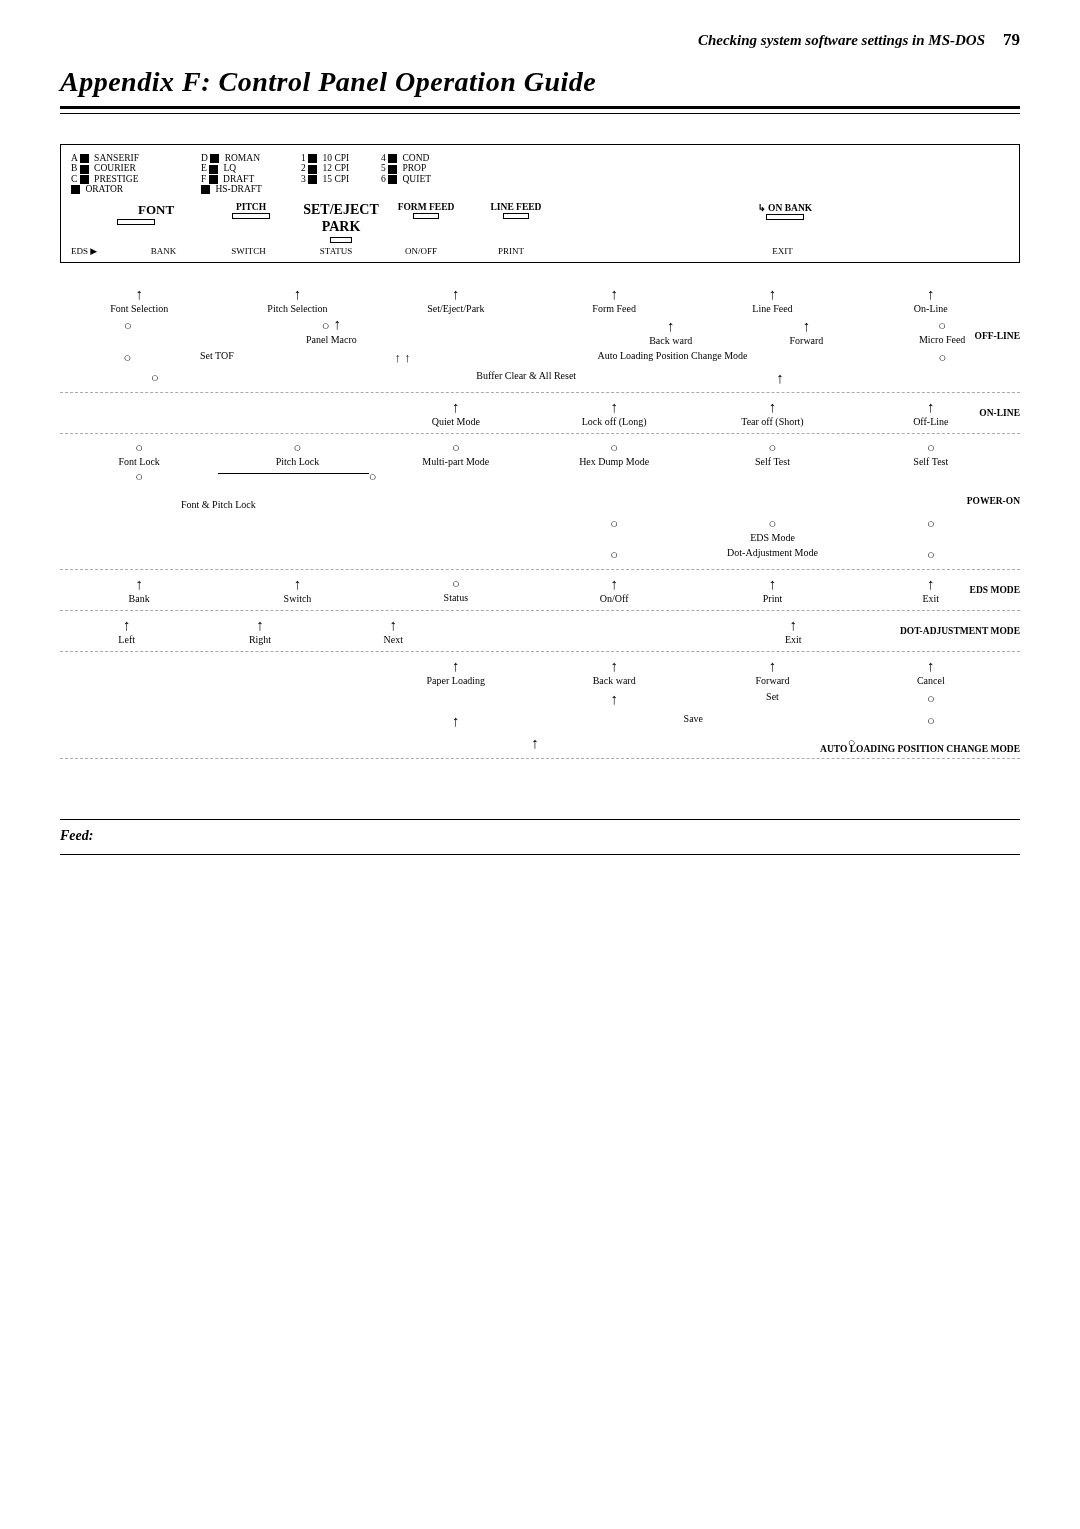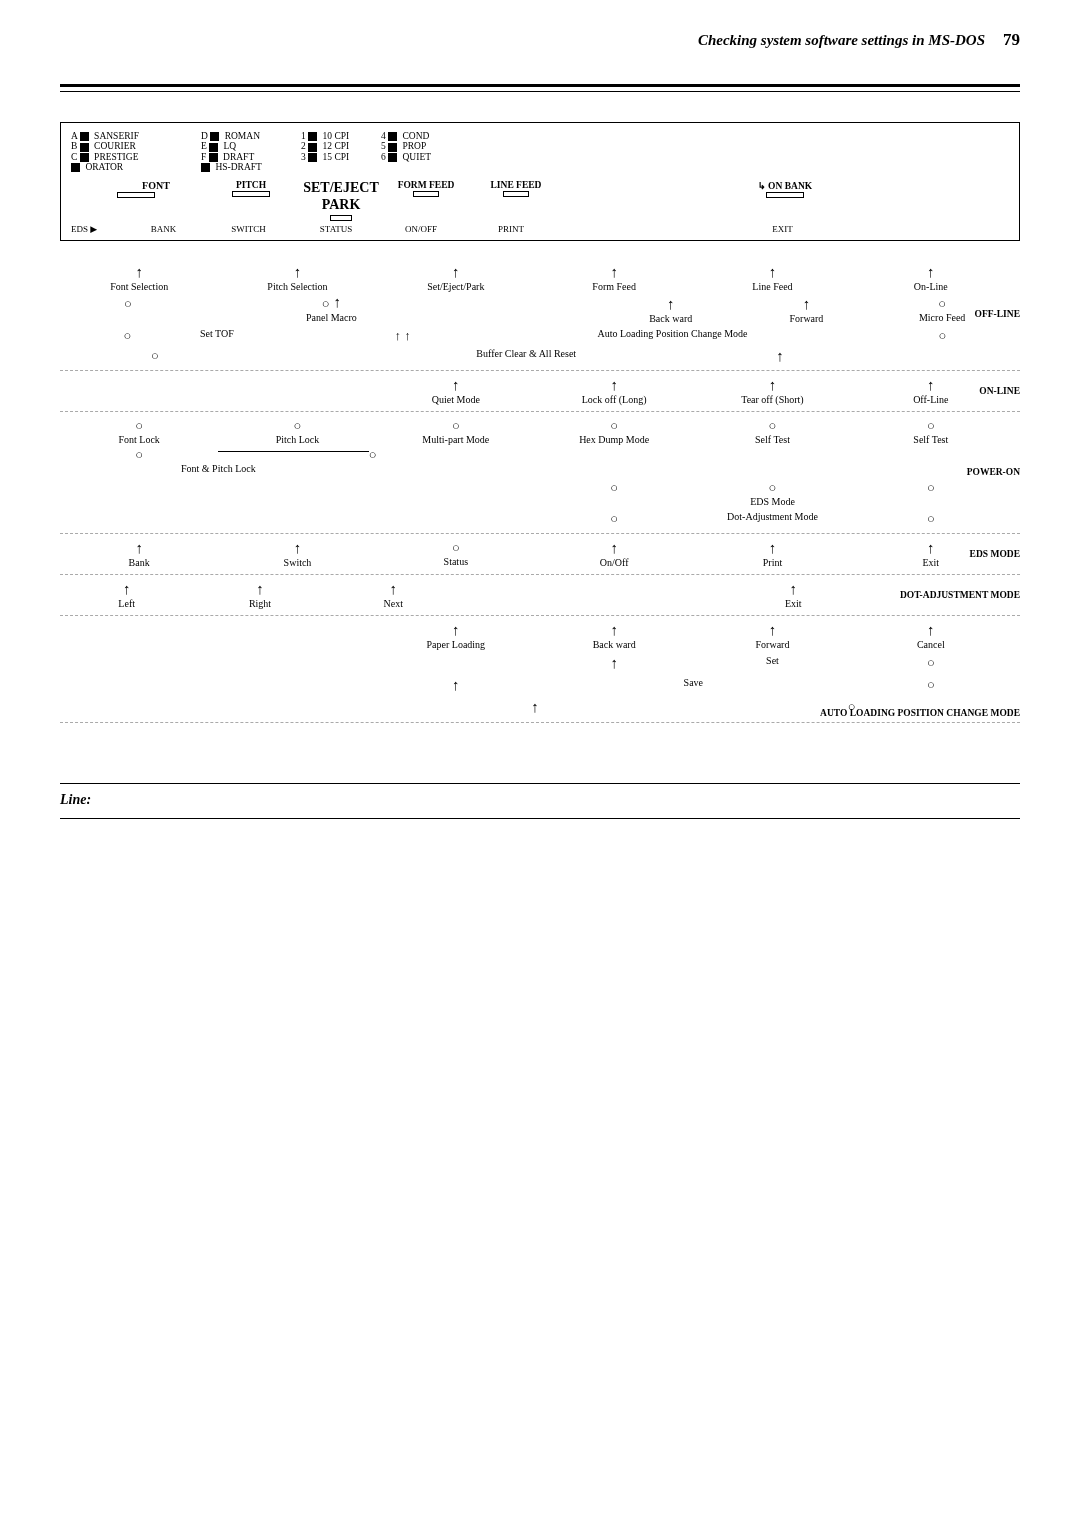--- a/index.html
+++ b/index.html
@@ -14,21 +14,21 @@
     .page {
       width: 1080px;
       min-height: 1529px;
       background: #fff;
       padding: 30px 60px 40px 60px;
     }
     .header-line {
       display: flex;
       justify-content: flex-end;
       align-items: baseline;
-      margin-bottom: 34px;
+      margin-bottom: 16px;
       font-style: italic;
       font-size: 15px;
     }
     .header-page-num {
       margin-left: 18px;
       font-style: normal;
       font-size: 17px;
       font-weight: bold;
     }
     .appendix-title {
@@ -98,20 +98,21 @@
   </style>
 </head>
 <body>
 <div class="page">
 
   <div class="header-line">
     <span style="font-style:italic;font-weight:bold;font-size:15px;">Checking system software settings in MS-DOS</span>
     <span class="header-page-num" style="margin-left:18px;font-style:normal;font-size:17px;font-weight:bold;">79</span>
   </div>
 
+  <div class="appendix-title">Appendix F:  Control Panel Operation Guide</div>
   <hr class="title-rule">
   <hr class="title-rule2">
 
   <div class="panel-diagram">
     <div style="display:flex; gap:0; font-size:9.5px;">
 
       <div style="min-width:130px;">
         <div>A <span class="black-sq"></span> SANSERIF</div>
         <div>B <span class="black-sq"></span> COURIER</div>
         <div>C <span class="black-sq"></span> PRESTIGE</div>
@@ -135,21 +136,21 @@
         <div>4 <span class="black-sq"></span> COND</div>
         <div>5 <span class="black-sq"></span> PROP</div>
         <div>6 <span class="black-sq"></span> QUIET</div>
       </div>
 
     </div>
 
     <div style="display:flex; margin-top:8px; gap:0;">
 
       <div style="min-width:130px; display:flex; flex-direction:column; align-items:center;">
-        <div style="font-size:10px; font-weight:bold; text-align:center;padding-left:40px;">FONT</div>
+        <div style="font-size:13px; font-weight:bold; text-align:center;padding-left:40px;">FONT</div>
         <div style="border:1.5px solid #000; padding:2px 18px; font-size:9px; margin:1px 0;"></div>
       </div>
       <div style="min-width:100px; display:flex; flex-direction:column; align-items:center;">
         <div style="font-size:9.5px; font-weight:bold;">PITCH</div>
         <div style="border:1.5px solid #000; padding:2px 18px; font-size:9px; margin:1px 0;"></div>
       </div>
       <div style="min-width:80px; display:flex; flex-direction:column; align-items:center;">
         <div style="font-size:14px; font-weight:bold; text-align:center; line-height:1.2;">SET/EJECT<br>PARK</div>
         <div style="border:1.5px solid #000; padding:2px 10px; font-size:9px; margin:1px 0;"></div>
       </div>
@@ -327,21 +328,21 @@
         <div style="display:flex; margin-top:2px;">
           <div style="flex:1; display:flex; align-items:center; justify-content:center;">
             <span style="font-size:13px;">○</span>
           </div>
           <div style="flex:1; display:flex; align-items:center;">
             <div style="flex:1; height:1px; background:#000; margin-bottom:6px;"></div>
             <span style="font-size:13px; margin-bottom:0;">○</span>
           </div>
           <div style="flex:4;"></div>
         </div>
-        <div style="display:flex; margin-top:0;justify-content:flex-end;">
+        <div style="display:flex; margin-top:14px;justify-content:flex-end;">
           <div style="flex:2; text-align:center; font-size:10px;">Font &amp; Pitch Lock</div>
           <div style="flex:4;"></div>
         </div>
 
         <div style="display:flex; margin-top:6px; gap:0;">
           <div style="flex:3;"></div>
           <div style="flex:1; display:flex; justify-content:center;">
             <span style="font-size:13px;">○</span>
           </div>
           <div style="flex:1; display:flex; flex-direction:column; align-items:center; font-size:10px;">
@@ -482,17 +483,17 @@
             <span style="font-size:13px;">○</span>
           </div>
         </div>
       </div>
       <div style="position:absolute; right:0; bottom:4px; font-size:9.5px; font-weight:bold; text-align:right;">AUTO LOADING POSITION CHANGE MODE</div>
     </div>
 
   </div>
 
   <div class="note-section">
-    <div class="note-title">Line:</div>
+    <div class="note-title">Feed:</div>
     <hr class="note-rule">
   </div>
 
 </div>
 
 </body></html>

